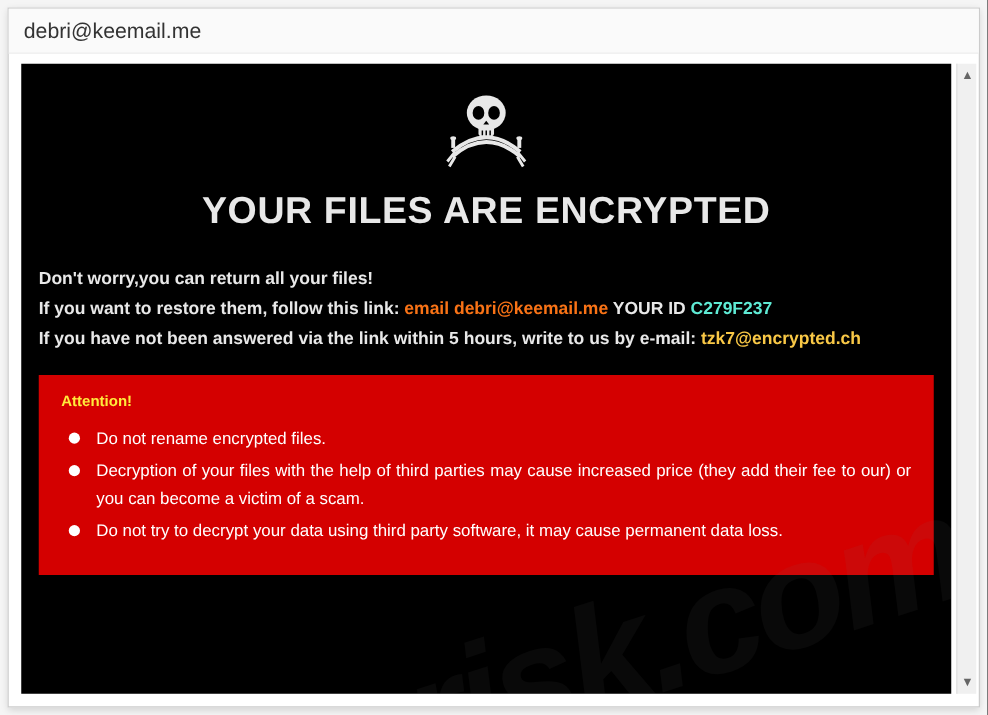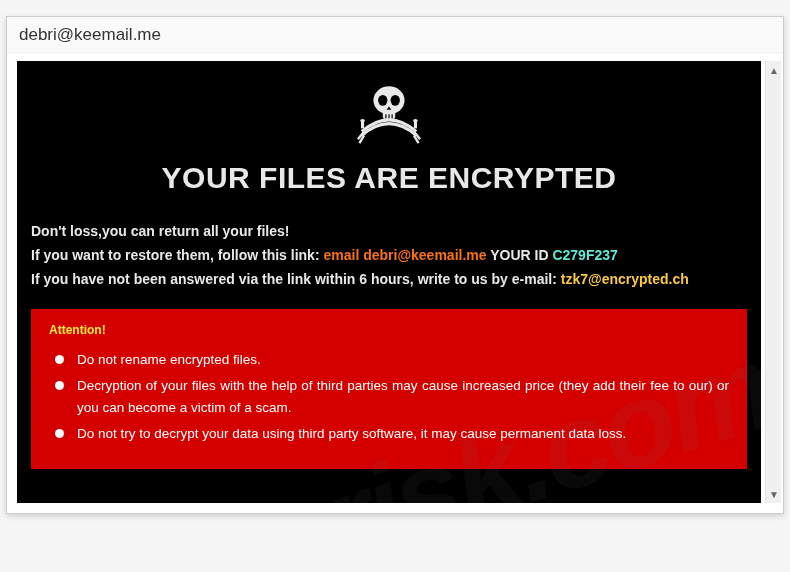--- a/index.html
+++ b/index.html
@@ -7,23 +7,23 @@
     width: 790px;
     height: 572px;
     background: #f5f5f5;
     font-family: "Segoe UI", Arial, sans-serif;
     overflow: hidden;
     position: relative;
   }
   .window {
     position: absolute;
     left: 6px;
-    top: 16px;
+    top: 6px;
     width: 778px;
-    height: 498px;
+    height: 560px;
     background: #fff;
     border: 1px solid #ccc;
     box-shadow: 0 2px 6px rgba(0,0,0,0.15);
   }
   .titlebar {
     height: 36px;
     line-height: 36px;
     padding: 0 12px;
     font-size: 17px;
     color: #333;
@@ -169,26 +169,26 @@
           <rect x="82" y="56" width="4" height="10" fill="#e8e8e8"></rect>
           <ellipse cx="16" cy="56" rx="3" ry="2" fill="#e8e8e8"></ellipse>
           <ellipse cx="84" cy="56" rx="3" ry="2" fill="#e8e8e8"></ellipse>
         </svg>
       </span>
     </div>
 
     <div class="main-heading">YOUR FILES ARE ENCRYPTED</div>
 
     <div class="body-text">
-      <div>Don't loss,you can return all your files!</div>
+      <div>Don't worry,you can return all your files!</div>
       <div>
         <span>If you want to restore them, follow this link: </span><span class="link-orange">email debri@keemail.me</span><span>  YOUR ID </span><span class="id-orange">C279F237</span>
       </div>
       <div>
-        <span>If you have not been answered via the link within 6 hours, write to us by e-mail: </span><span class="email-yellow">tzk7@encrypted.ch</span>
+        <span>If you have not been answered via the link within 5 hours, write to us by e-mail: </span><span class="email-yellow">tzk7@encrypted.ch</span>
       </div>
     </div>
 
     <div class="attention-box">
       <div class="attention-title">Attention!</div>
       <ul class="attention-list">
         <li>Do not rename encrypted files.</li>
         <li>Decryption of your files with the help of third parties may cause increased price (they add their fee to our) or you can become a victim of a scam.</li>
         <li>Do not try to decrypt your data using third party software, it may cause permanent data loss.</li>
       </ul>

